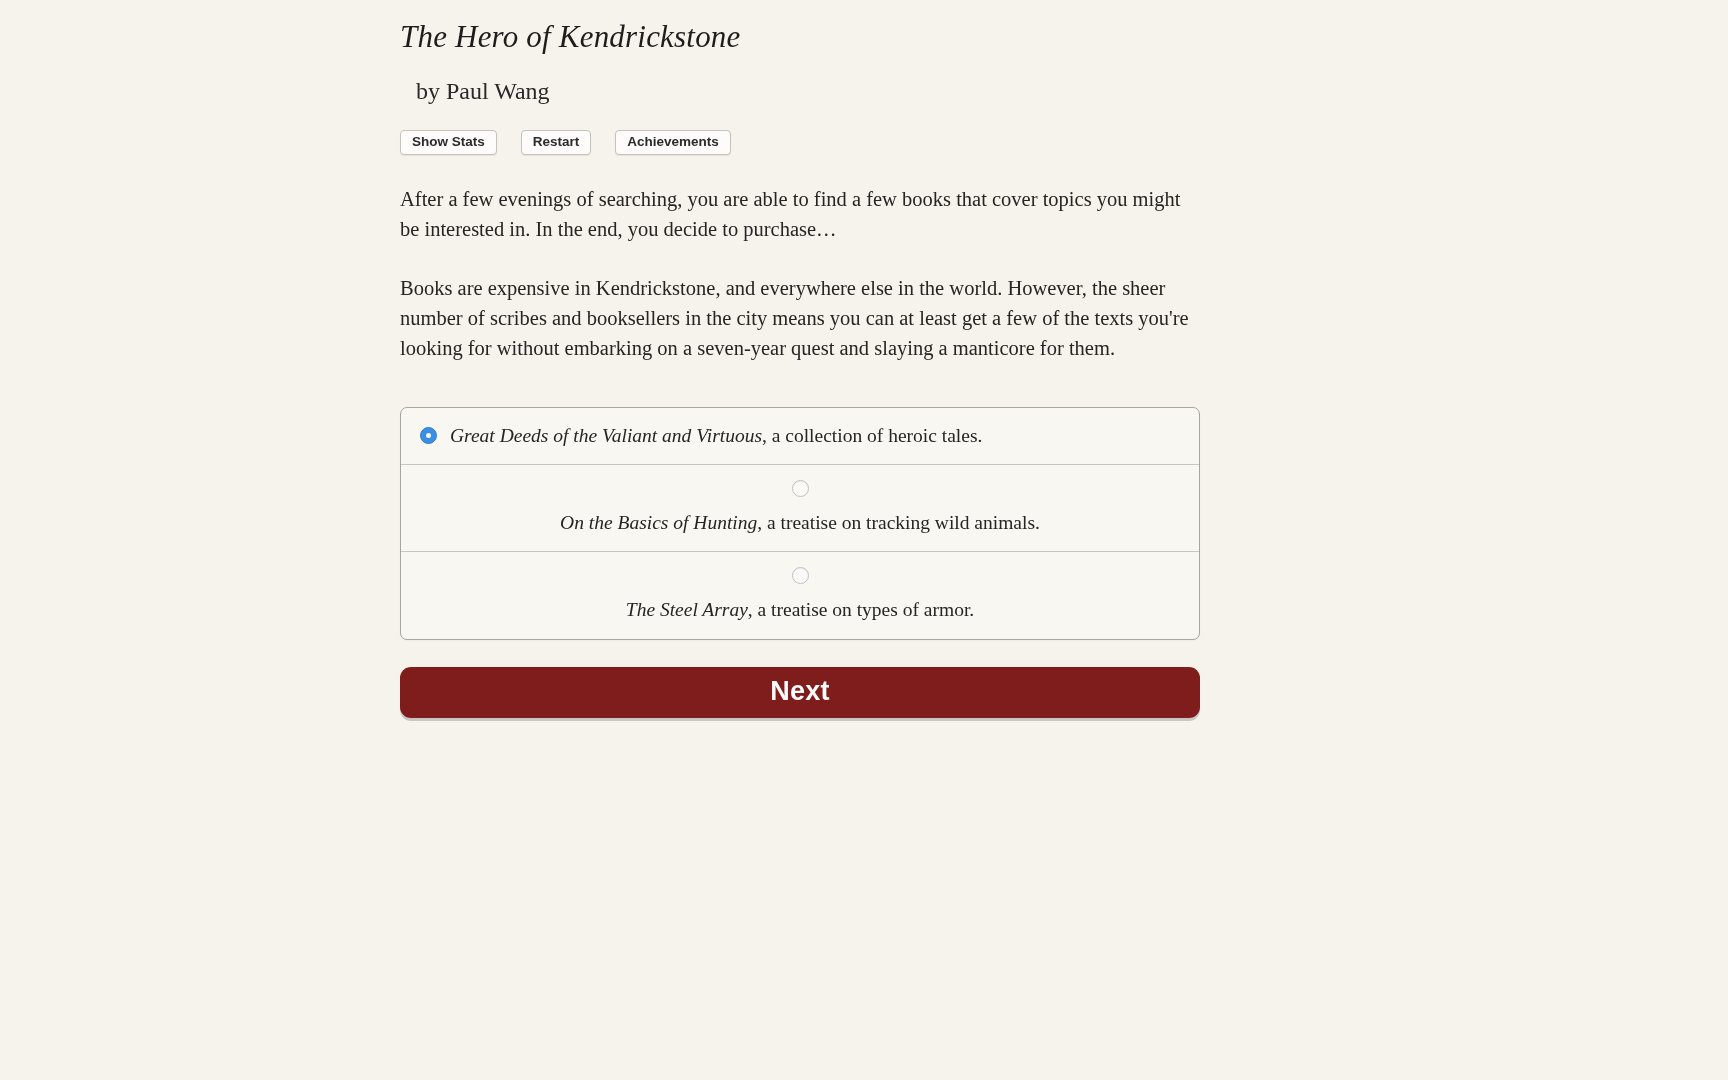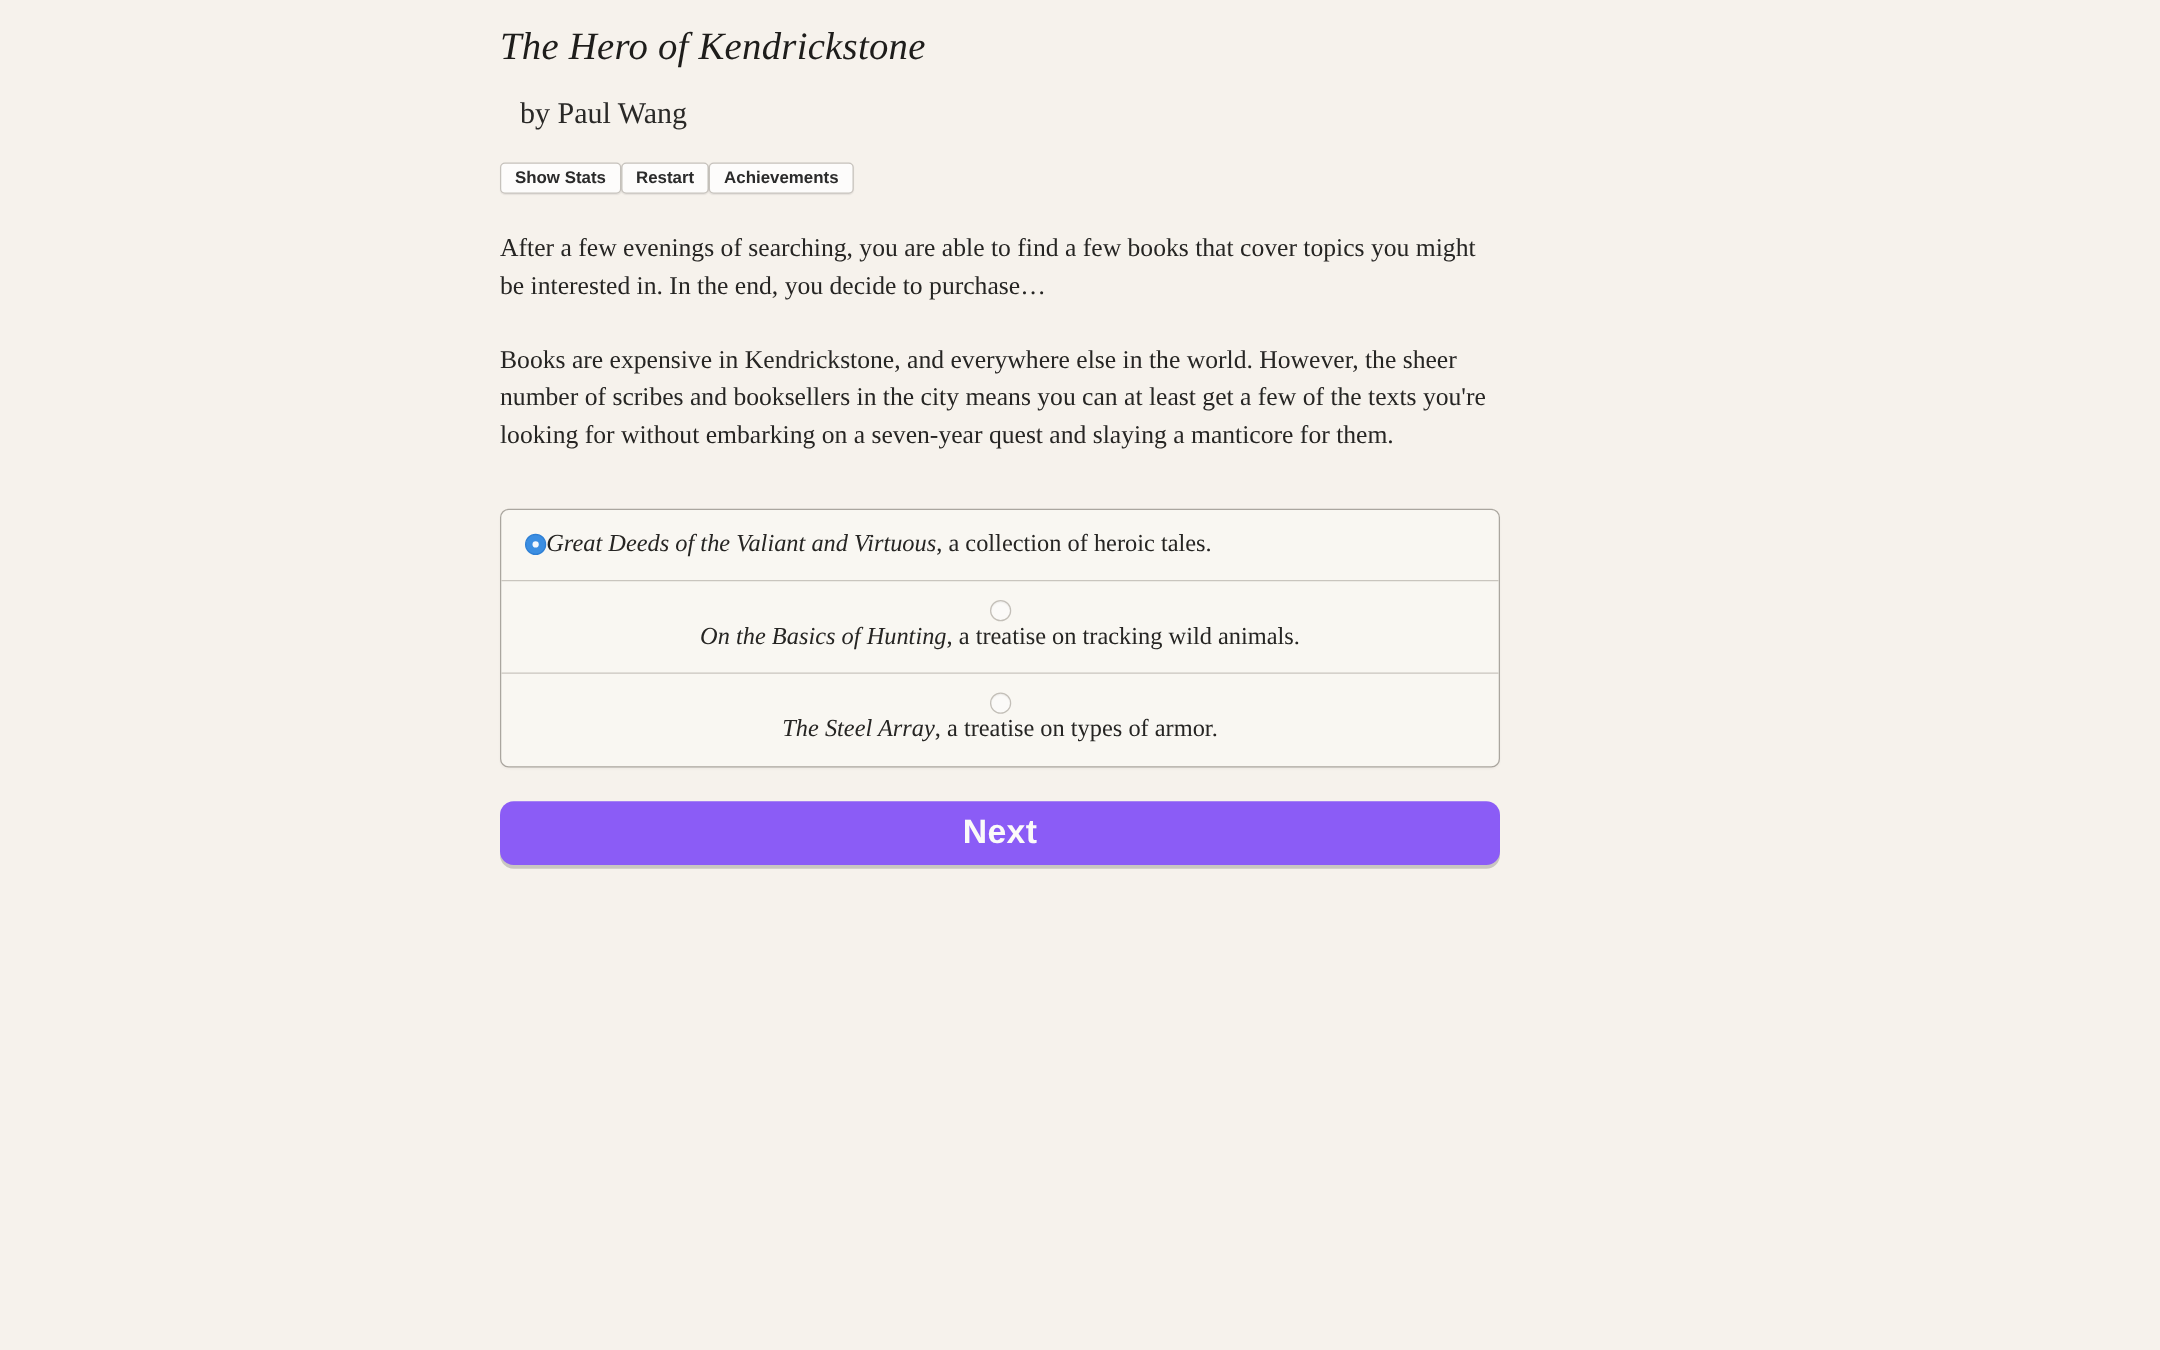--- a/index.html
+++ b/index.html
@@ -22,21 +22,21 @@
     color: #1e1d1b;
     margin-bottom: 23px;
     font-style: italic;
   }
   .byline {
     font-size: 24px;
     color: #2a2927;
     margin-bottom: 25px;
     margin-left: 16px;
   }
-  .toolbar { display: flex; margin-bottom: 30px; }
+  .toolbar { display: flex; gap: 24px; margin-bottom: 30px; }
   .tb-btn {
     font-family: "Liberation Sans", sans-serif;
     font-size: 13.5px;
     font-weight: 600;
     color: #2b2b2b;
     background: #fdfcfb;
     border: 1px solid #c6c2bc;
     border-radius: 4px;
     padding: 3px 11px 4px;
     box-shadow: 0 1px 1px rgba(0,0,0,0.07);
@@ -53,21 +53,21 @@
   .choices-box {
     border: 1px solid #aaa69f;
     border-radius: 7px;
     background: #f9f7f2;
     overflow: hidden;
     box-shadow: 0 1px 2px rgba(0,0,0,0.04);
   }
   .choice-row {
     display: flex;
     align-items: center;
-    gap: 0;
+    gap: 13px;
     padding: 15px 19px;
     cursor: pointer;
   }
   .choice-row + .choice-row { border-top: 1px solid #c9c5be; flex-direction: column; }
   .radio {
     flex: 0 0 auto;
     width: 17px; height: 17px;
     border-radius: 50%;
     background: #fbfaf8;
     border: 1px solid #c3bfb8;
@@ -87,21 +87,21 @@
     margin: -2.5px 0 0 -2.5px;
     border-radius: 50%;
     background: #f4f8fd;
   }
   .choice-text { font-size: 19.5px; line-height: 1.35; color: #262523; }
   .book-title { font-style: italic; }
   .next-btn {
     display: block;
     width: 100%;
     margin-top: 27px;
-    background: #8b5cf6;
+    background: #7f1d1d;
     border: none;
     border-radius: 11px;
     box-shadow: 0 3px 0 rgba(0,0,0,0.18);
     padding: 9px 0 11px;
     text-align: center;
     font-family: "Liberation Sans", sans-serif;
     font-size: 27px;
     font-weight: 700;
     color: #fbfaf9;
     letter-spacing: 0.3px;

